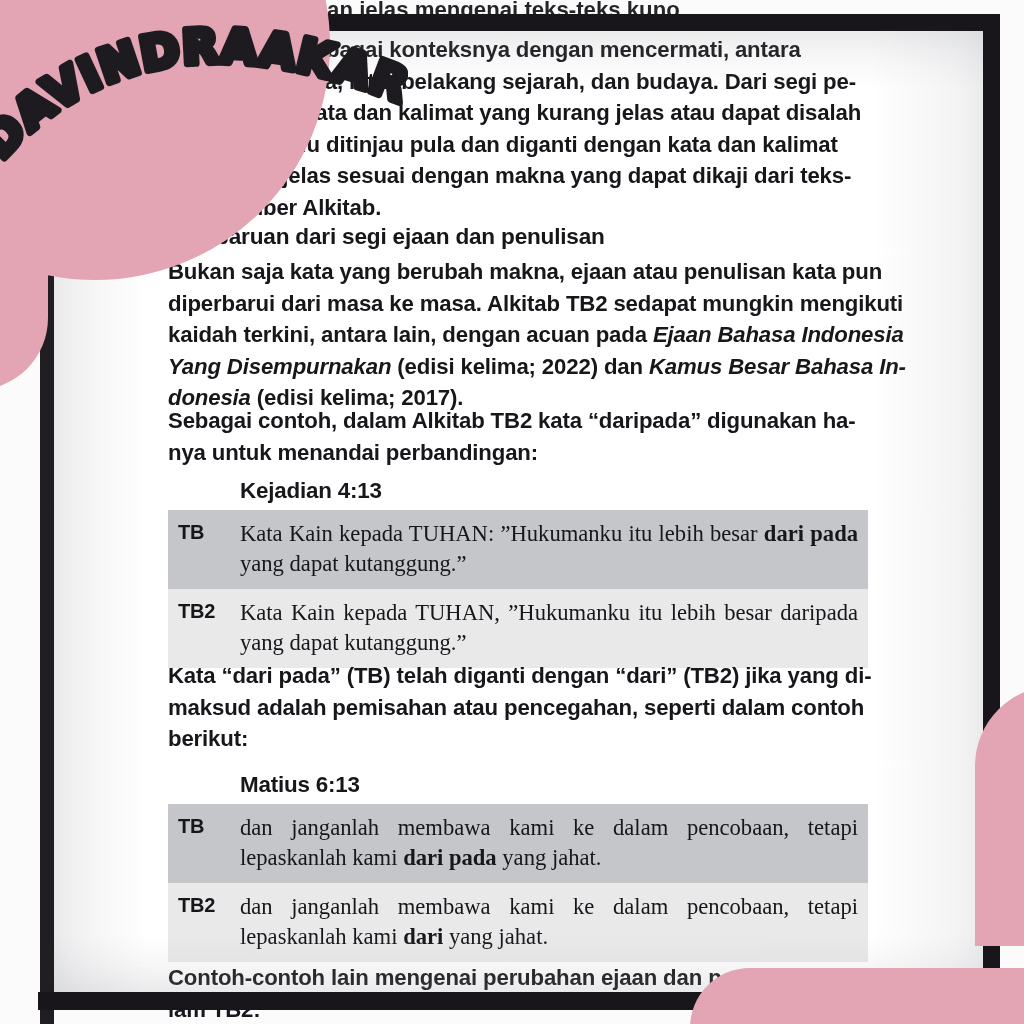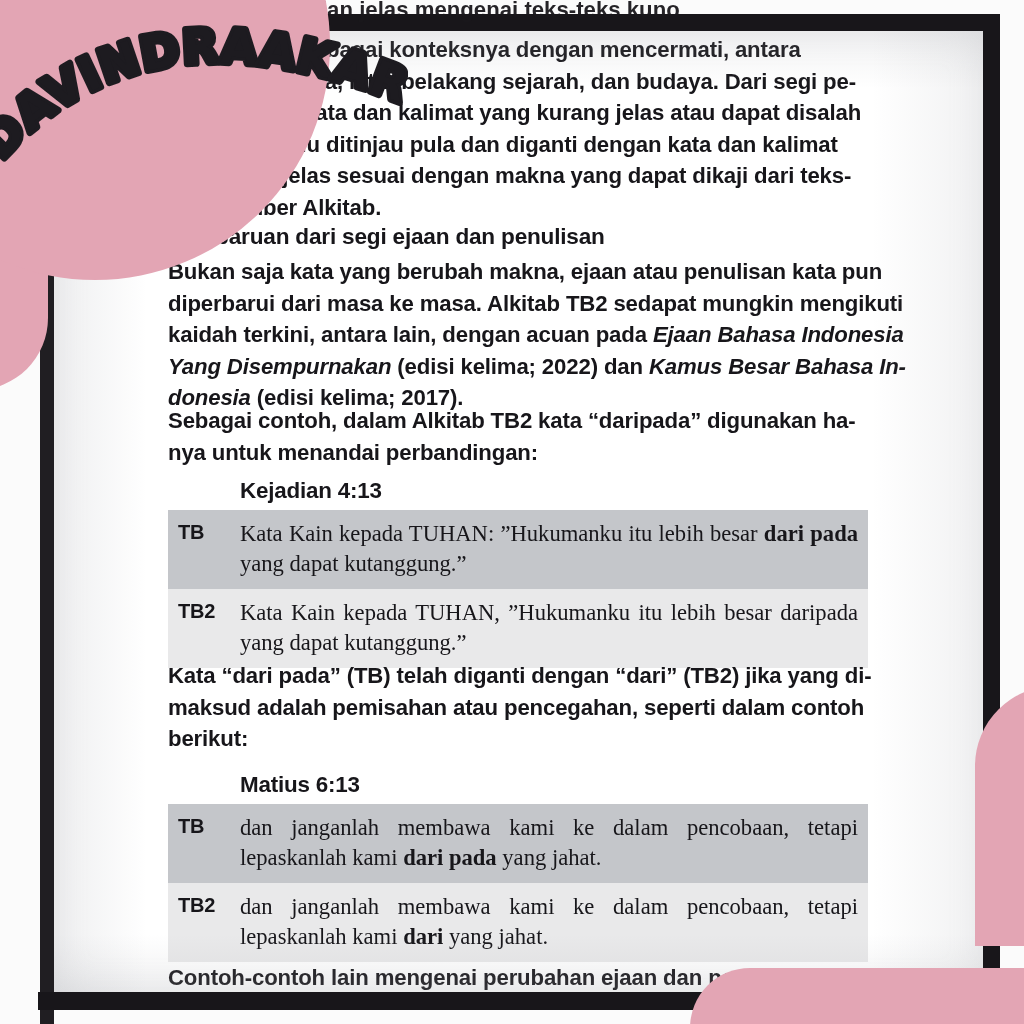--- a/index.html
+++ b/index.html
@@ -223,20 +223,21 @@
       </div>
       <div class="vrow tb2">
         <div class="vlabel">TB2</div>
         <div class="vtext just"><span>dan janganlah membawa kami ke dalam pencobaan, tetapi lepaskanlah kami </span><b>dari</b><span> yang jahat.</span></div>
       </div>
     </div>
   </div>
 
   <div class="col" style="top:962px;">
     <p class="para body-line">Contoh-contoh lain mengenai perubahan ejaan dan penulisan da-</p>
+    <p class="para body-line">lam TB2:</p>
   </div>
 
   <div class="paper-shade"></div>
 
   <div class="blob" id="blob-left"></div>
   <div class="blob" id="blob-tl"></div>
   <div class="blob" id="blob-right"></div>
   <div class="blob" id="blob-br"></div>
 
   <svg id="watermark" viewBox="0 0 420 220">

